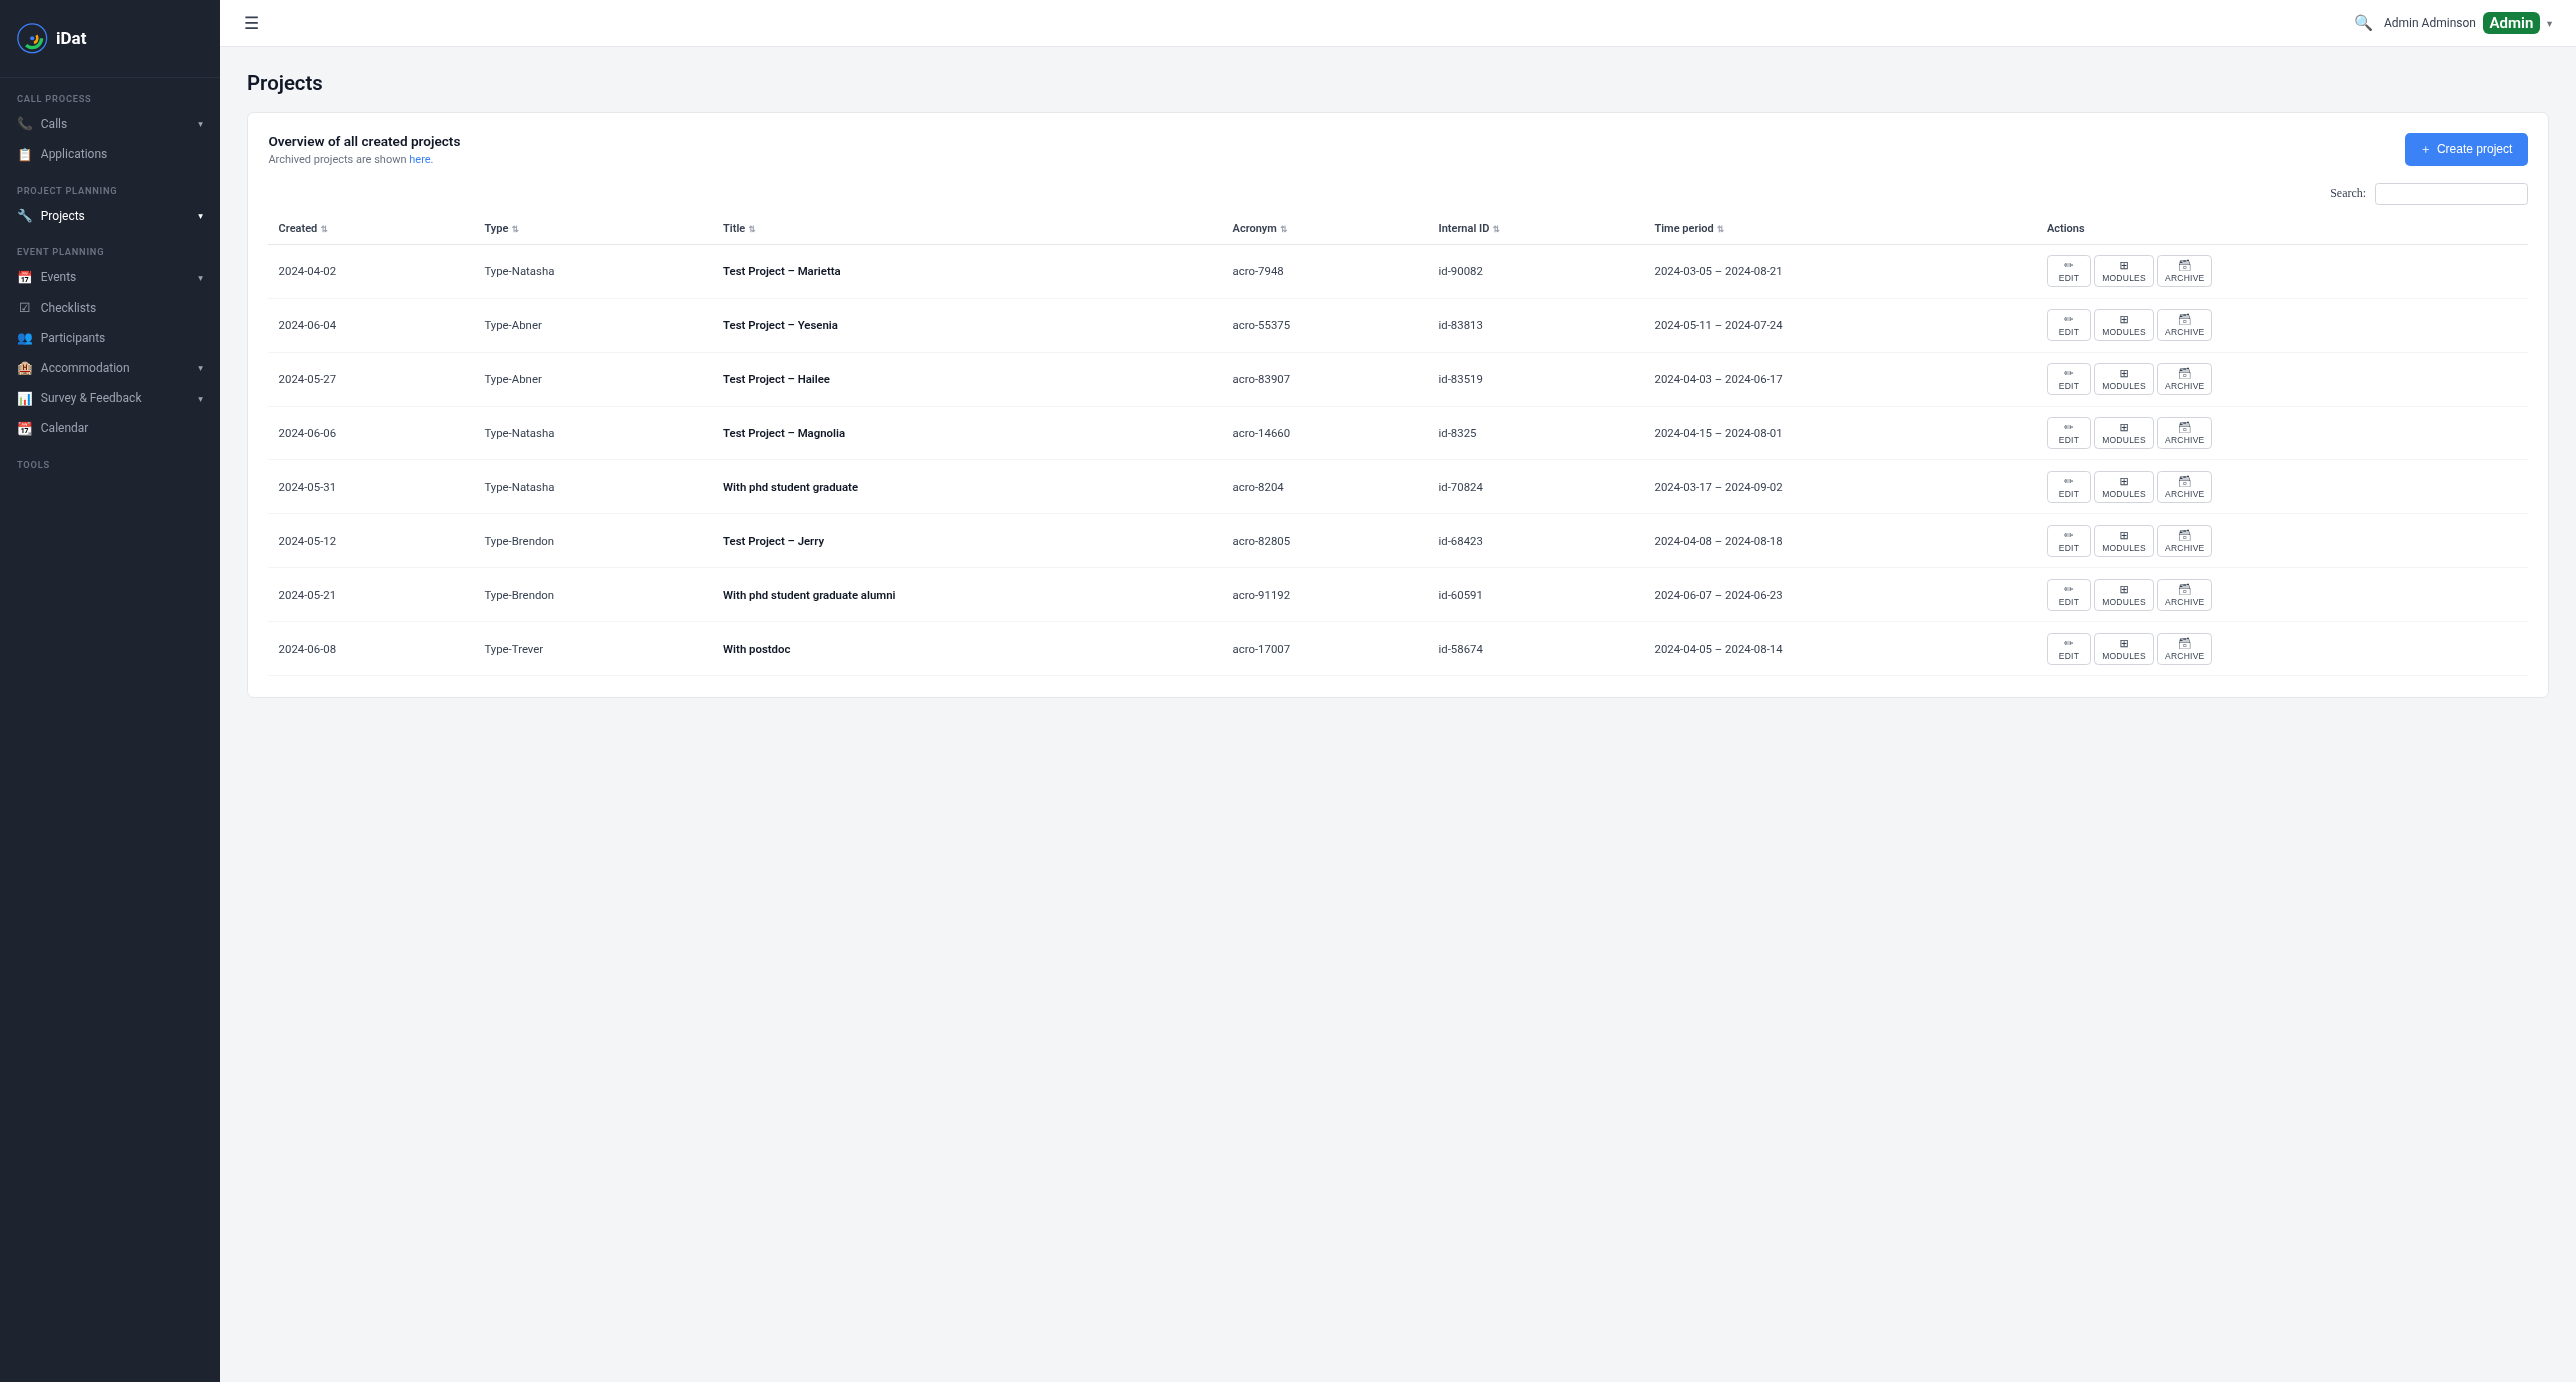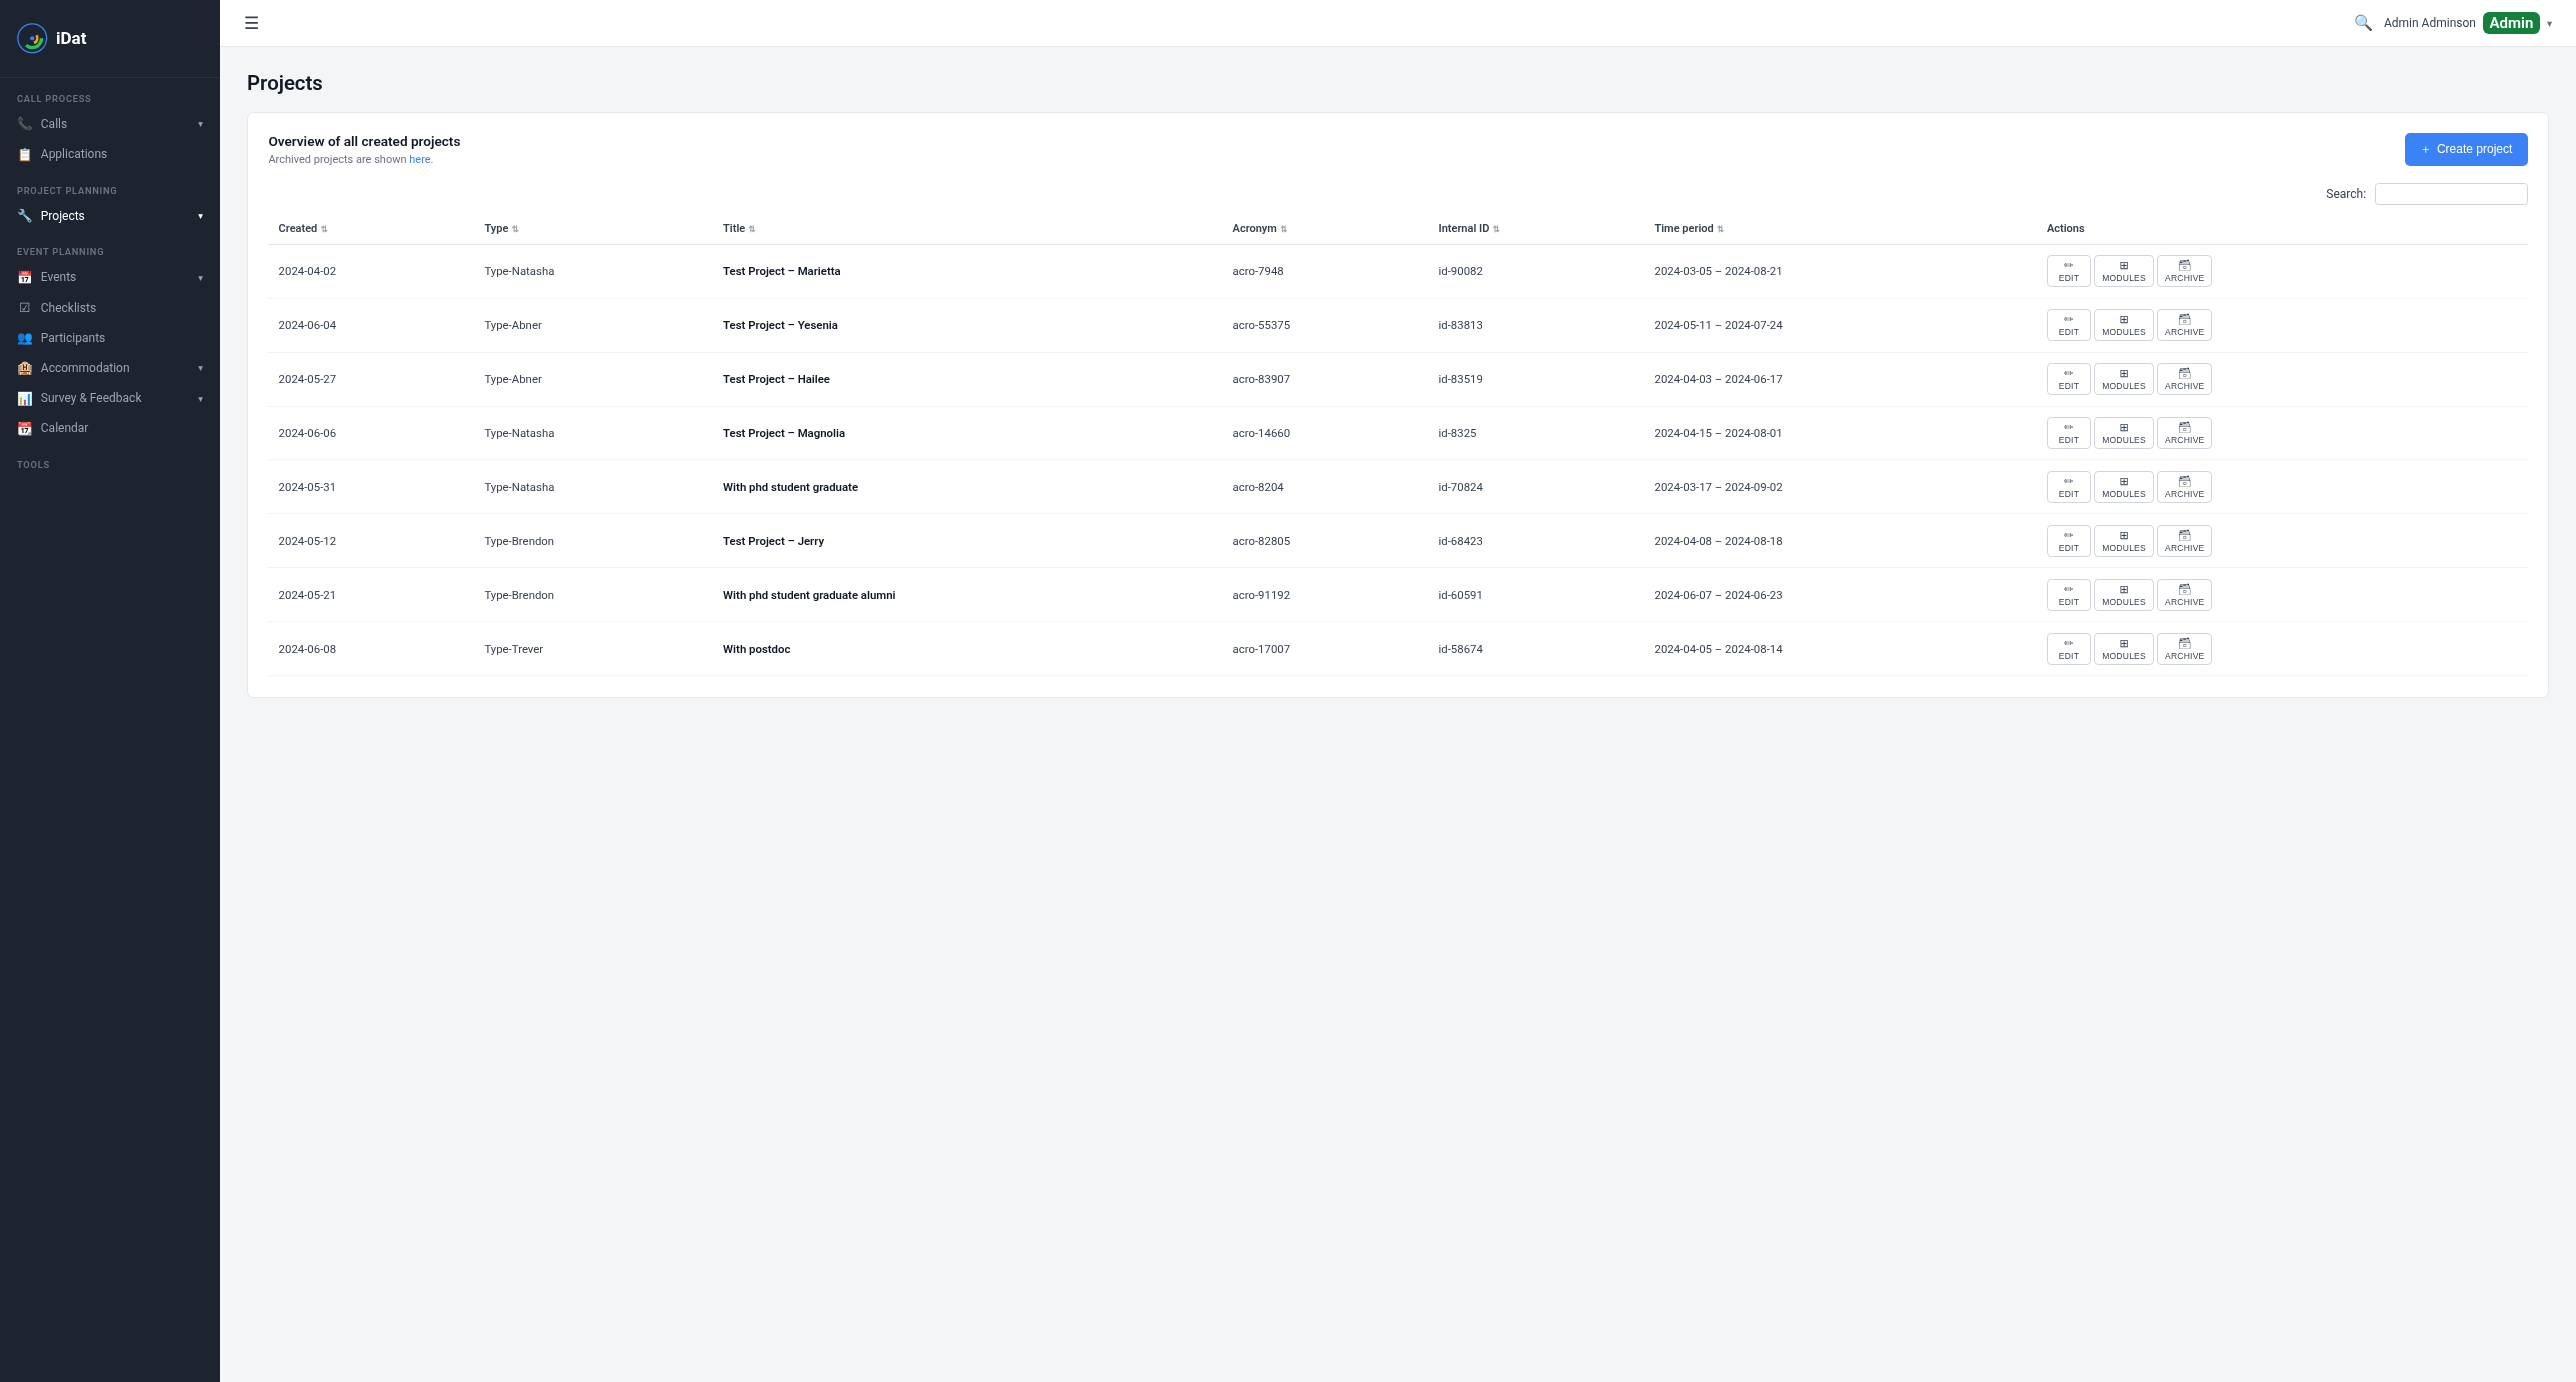--- a/index.html
+++ b/index.html
@@ -153,21 +153,21 @@
       white-space: nowrap;
     }
 
     .search-row {
       display: flex;
       justify-content: flex-end;
       align-items: center;
       gap: 8.5px;
       margin-bottom: 8.5px;
     }
-    .search-label { font-size: 12px; color: #374151; }
+    .search-label { font-size: 12px; color: #374151; font-family: Liberation Serif, serif; }
     .search-input {
       border: 0.8px solid #d1d5db;
       border-radius: 3.4px;
       padding: 4.2px 8.5px;
       font-size: 11px;
       width: 153px;
     }
 
     
     table {

